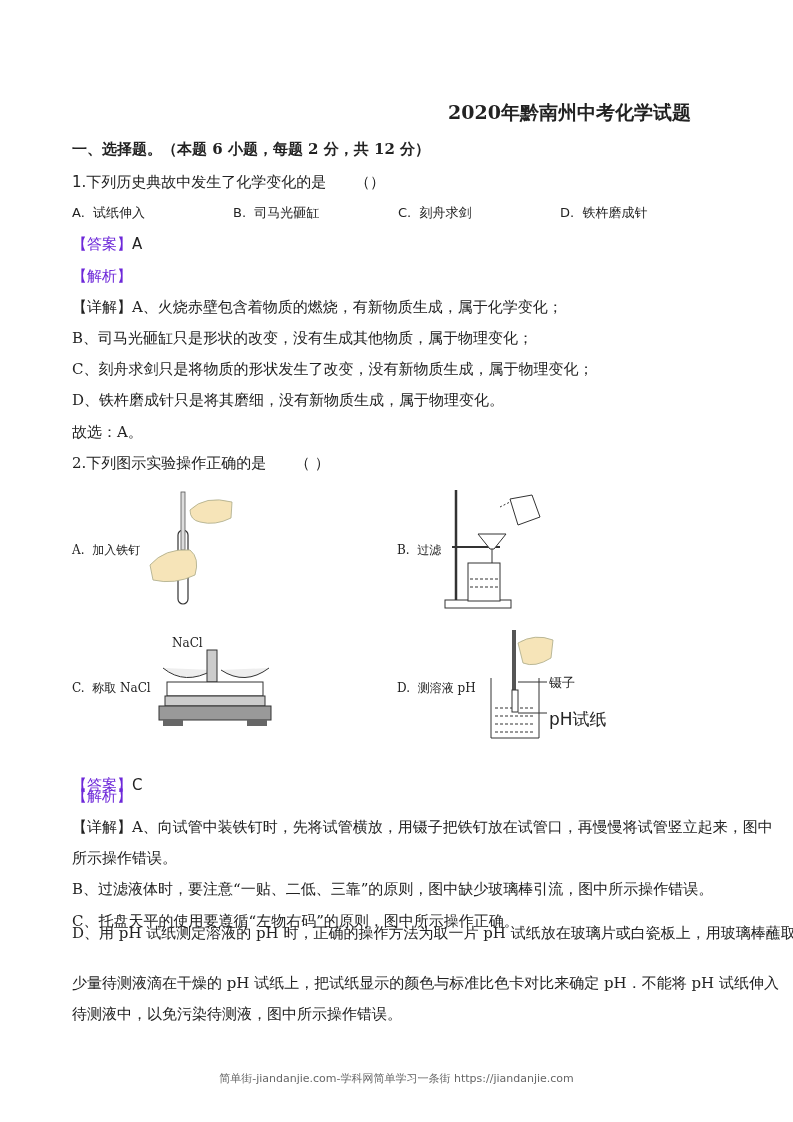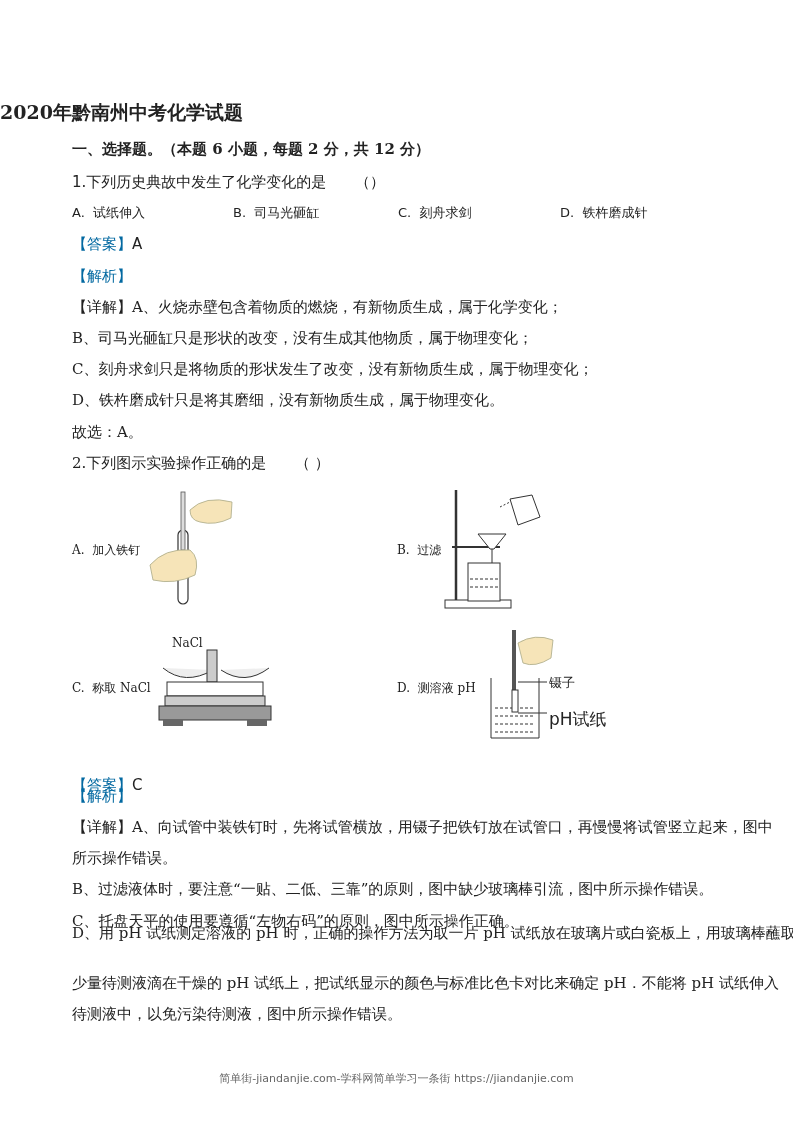--- a/index.html
+++ b/index.html
@@ -1,22 +1,22 @@
 <!DOCTYPE html>
 <html><head>
 <meta charset="utf-8">
 <style>
   html,body{margin:0;padding:0;background:#fff;}
   body{width:793px;height:1122px;position:relative;overflow:hidden;font-family:"DejaVu Serif","Liberation Serif",serif;color:#222;}
   .abs{position:absolute;}
-  .title{left:0;width:691px;top:100px;text-align:left;font-size:19px;font-weight:bold;}
+  .title{left:0;width:691px;top:100px;text-align:right;font-size:19px;font-weight:bold;}
   .section{left:72px;top:140px;font-size:15px;font-weight:bold;}
   .line{left:72px;font-size:15px;white-space:nowrap;}
   .sans{font-family:"DejaVu Sans","Liberation Sans",sans-serif;}
-  .tag{color:#0369a1;}
+  .tag{color:#6d28d9;}
   .opt{font-size:13px;white-space:nowrap;top:204px;}
   .figlabel{font-size:12px;white-space:nowrap;}
   .footer{left:0;width:793px;top:1071px;text-align:center;font-size:11px;color:#666;font-family:"DejaVu Sans","Liberation Sans",sans-serif;}
   svg{position:absolute;}
 </style>
 </head>
 <body>
 
 <div class="abs title">2020年黔南州中考化学试题</div>
 <div class="abs section">一、选择题。（本题 6 小题，每题 2 分，共 12 分）</div>

